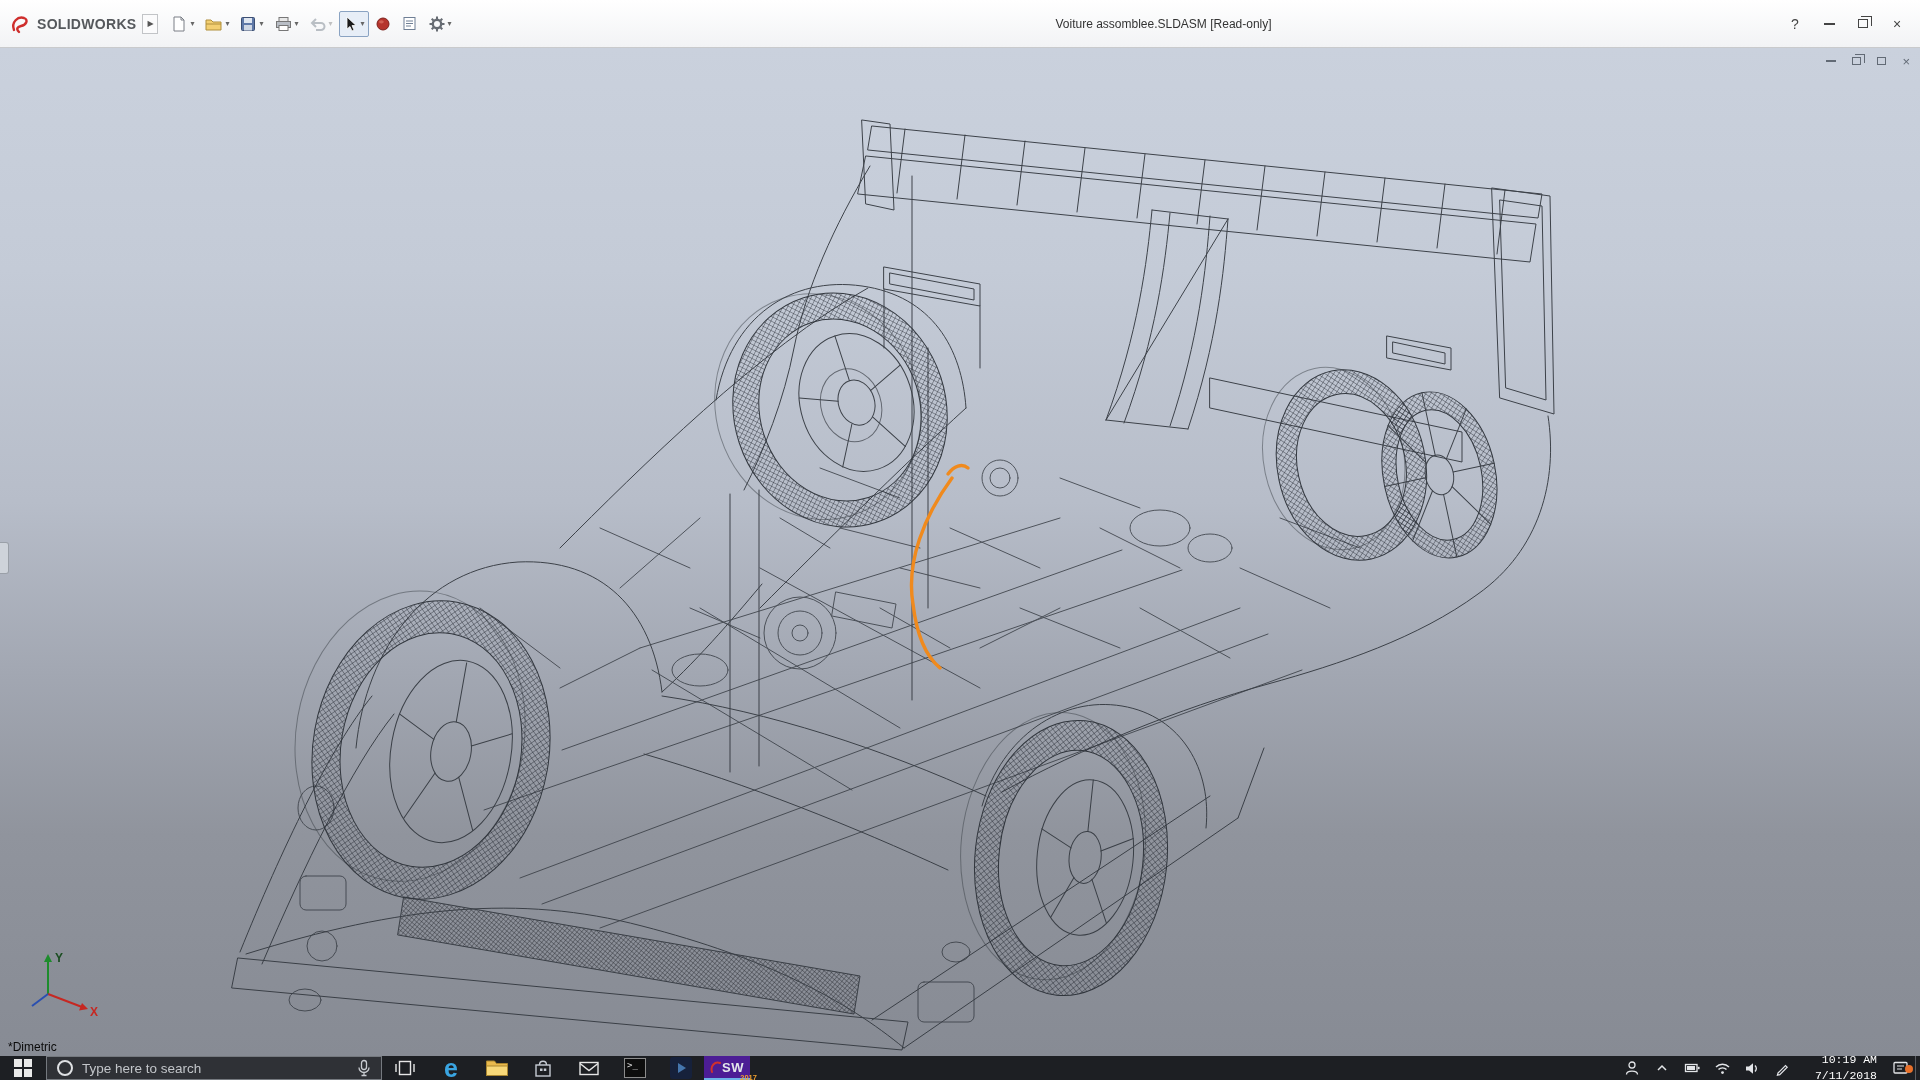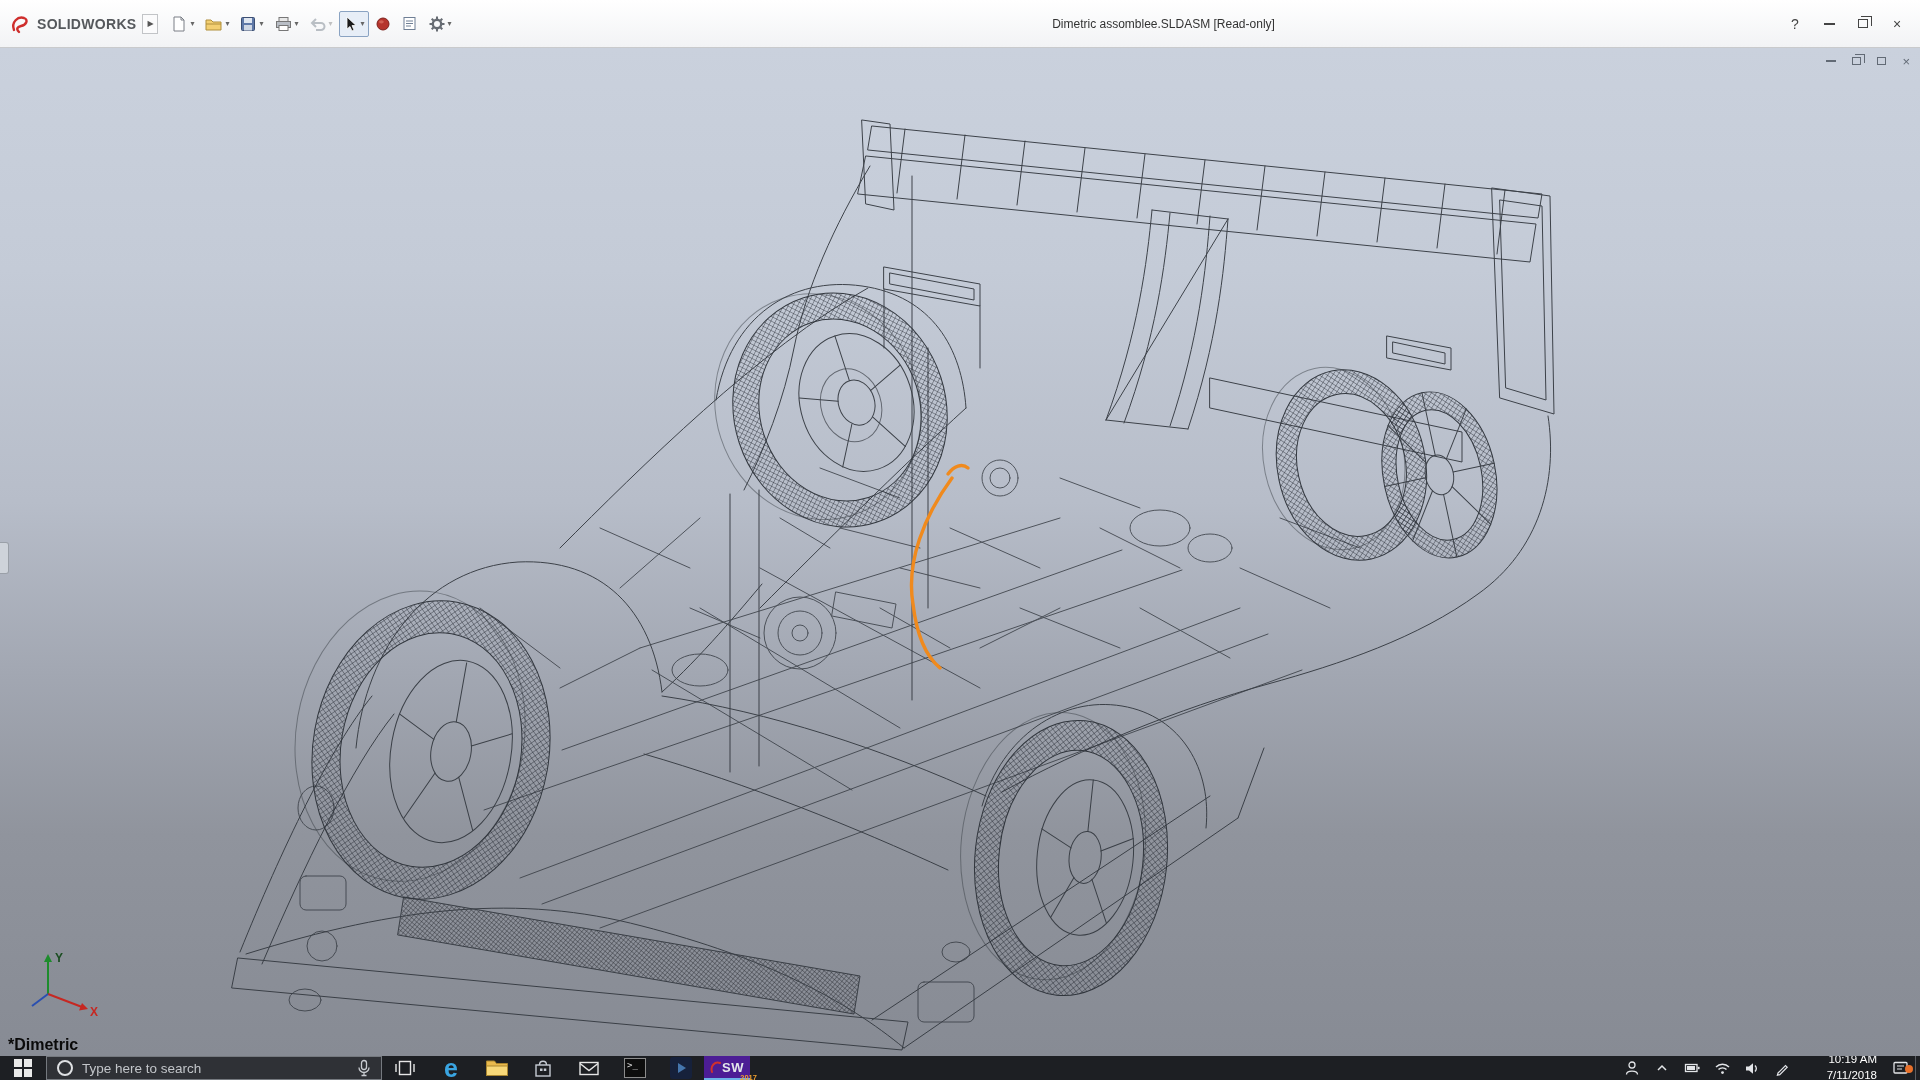--- a/index.html
+++ b/index.html
@@ -37,21 +37,21 @@
   .car-svg { position:absolute; inset:0; width:100%; height:100%; }
   .doc-controls { position:absolute; top:5px; right:10px; display:flex; gap:16px; align-items:center; }
   .dc { color:#626a75; font-size:13px; display:flex; align-items:center; justify-content:center; height:16px; }
   .dc .bar { width:10px; height:2px; background:#626a75; }
   .dc .boxg { width:9px; height:8px; border:1.4px solid #626a75; }
   .dc .boxg2 { width:9px; height:8px; border:1.4px solid #626a75; position:relative; }
   .dc .boxg2::before { content:""; position:absolute; left:2px; top:-4px; width:9px; height:8px;
     border:1.4px solid #626a75; border-bottom:none; border-left:none; }
   .side-tab { position:absolute; left:0; top:494px; width:9px; height:32px;
     background:#ced3da; border:1px solid #9aa0a8; border-left:none; border-radius:0 3px 3px 0; }
-  .view-label { position:absolute; left:8px; bottom:2px; font-size:16px; font-weight:bold; color:#0a0a0a; }
+  .view-label { position:absolute; left:8px; bottom:2px; font-size:12px; font-weight:normal; color:#0a0a0a; }
   .triad { position:absolute; left:24px; bottom:38px; }
 
   
   .taskbar { height:24px; background:#1d1f23; display:flex; align-items:stretch; color:#e8e8e8; }
   .tk-btn { width:46px; display:flex; align-items:center; justify-content:center; }
   .win-logo { display:grid; grid-template-columns:8px 8px; grid-template-rows:8px 8px; gap:1.5px; }
   .win-logo span { background:#e9e9e9; }
   .search-box { width:336px; background:#2f3136; border:1px solid #75797f;
     display:flex; align-items:center; padding:0 10px; gap:9px; }
   .cortana-ring { width:16px; height:16px; border:2px solid #dfe1e4; border-radius:50%; flex:none; }
@@ -64,21 +64,21 @@
   .media-ico { width:22px; height:22px; border-radius:3px; background:#16213b;
     display:flex; align-items:center; justify-content:center; }
   .media-ico span { width:0; height:0; border-left:8px solid #4576ad; border-top:5px solid transparent; border-bottom:5px solid transparent; margin-left:2px; }
   .sw-cell { position:relative; background:#4c1d95; border-bottom:2px solid #6cb2e8; }
   .sw-wrap { position:relative; display:flex; align-items:center; }
   .sw-letters { font-size:13px; font-weight:bold; color:#e3e6ea; letter-spacing:.5px; }
   .sw-year { position:absolute; right:-13px; bottom:-7px; font-size:7.5px; color:#f0a030; font-weight:bold; }
   .tray { margin-left:auto; display:flex; align-items:stretch; }
   .tray-btn { width:30px; display:flex; align-items:center; justify-content:center; position:relative; }
   .clock { width:88px; display:flex; flex-direction:column; justify-content:center;
-    align-items:flex-end; padding-right:8px; font-size:11.5px; line-height:1.35; color:#fff; }
+    align-items:flex-end; padding-right:8px; font-size:11.5px; line-height:1.35; color:#fff;font-family:Liberation Mono, monospace; }
   .badge-dot { position:absolute; right:2px; bottom:7px; width:8px; height:8px; border-radius:50%; background:#e8702a; }
   .show-desktop { width:5px; border-left:1px solid #5a5d62; }
   svg { display:block; }
 </style>
 </head>
 <body>
 
 <header class="titlebar">
   <div class="brand">
     <svg width="22" height="22" viewBox="0 0 22 22">
@@ -148,21 +148,21 @@
       <svg width="18" height="18" viewBox="0 0 18 18">
         <circle cx="9" cy="9" r="4.2" fill="none" stroke="#676c73" stroke-width="2.4"></circle>
         <g stroke="#676c73" stroke-width="2">
           <path d="M9,1.5 V4 M9,14 V16.5 M1.5,9 H4 M14,9 H16.5 M3.7,3.7 L5.5,5.5 M12.5,12.5 L14.3,14.3 M14.3,3.7 L12.5,5.5 M5.5,12.5 L3.7,14.3"></path>
         </g>
       </svg>
         <span class="caret">▾</span>
     </div>
   </div>
 
-  <div class="doc-title">Dimetric assomblee.SLDASM [Read-only]</div>
+  <div class="doc-title">Voiture assomblee.SLDASM [Read-only]</div>
 
   <div class="win-controls">
     <div class="wc">?</div>
     <div class="wc">
         <span class="bar"></span>
       </div>
     <div class="wc">
         <span class="boxg"></span>
       </div>
     <div class="wc">×</div>

